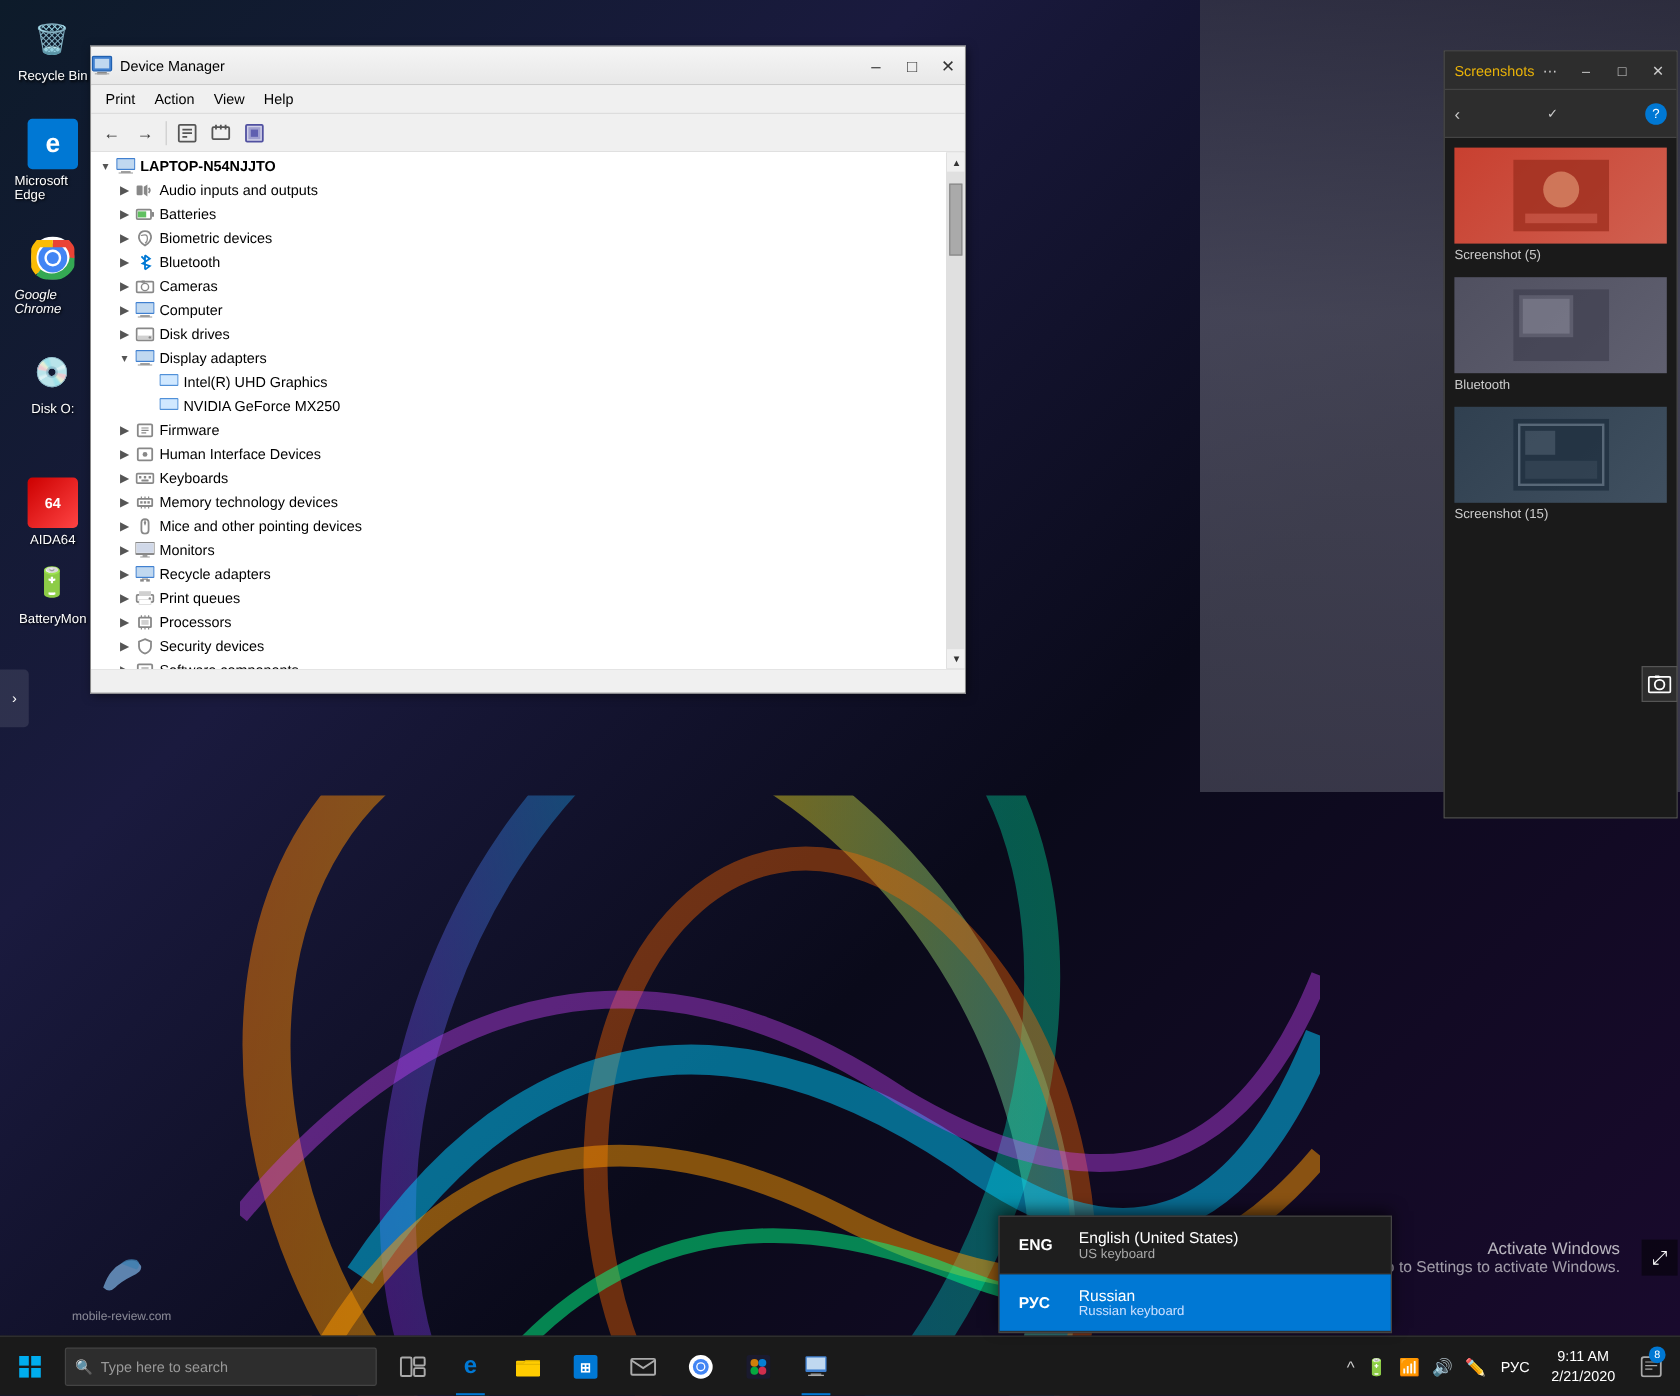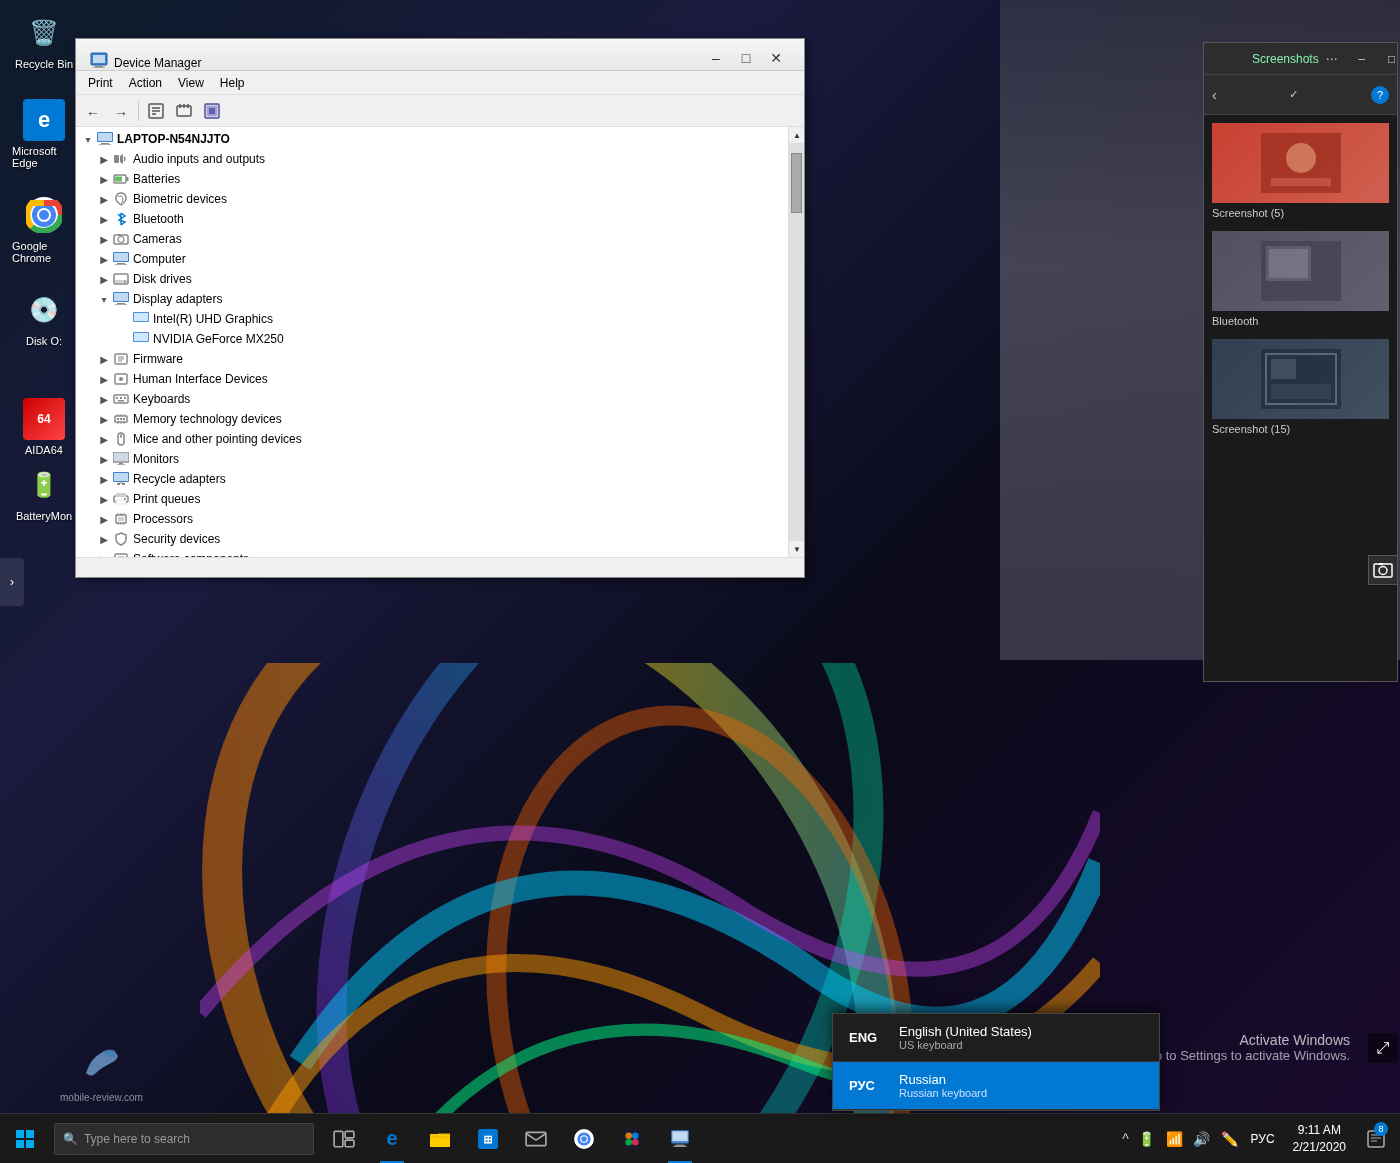--- a/index.html
+++ b/index.html
@@ -189,22 +189,22 @@
       border: 1px solid #888;
       box-shadow: 2px 2px 8px rgba(0,0,0,0.5);
       z-index: 50;
       display: flex;
       flex-direction: column;
     }
     .window-titlebar {
       background: linear-gradient(180deg, #f5f5f5, #e8e8e8);
       height: 32px;
       display: flex;
-      align-items: flex-end;
-      padding: 0 14px;
+      align-items: center;
+      padding: 0 0;
       border-bottom: 1px solid #ccc;
       flex-shrink: 0;
     }
     .window-title-icon {
       width: 18px;
       height: 18px;
       margin-right: 6px;
       font-size: 14px;
     }
     .window-title-text {
@@ -370,21 +370,21 @@
       flex-direction: column;
     }
     .photos-titlebar {
       height: 32px;
       background: #2d2d2d;
       display: flex;
       align-items: center;
       padding: 0 8px;
       border-bottom: 1px solid #444;
     }
-    .photos-title-text { color: #86efac; font-size: 12px; flex: 1; margin-left: 40px; }
+    .photos-title-text { color: #eab308; font-size: 12px; flex: 1; }
     .photos-controls { display: flex; gap: 4px; }
     .photos-ctrl-btn {
       width: 26px;
       height: 24px;
       display: flex;
       align-items: center;
       justify-content: center;
       color: #ccc;
       cursor: pointer;
       font-size: 12px;
@@ -562,21 +562,21 @@
   <div class="desktop-icon" style="top:8px;left:8px;">
     <div class="desktop-icon-img">🗑️</div>
     <span class="desktop-icon-label">Recycle Bin</span>
   </div>
 
   <div class="desktop-icon" style="top:95px;left:8px;">
     <div class="desktop-icon-img" style="background:#0078d4;color:white;font-size:22px;font-weight:bold;border-radius:4px;">e</div>
     <span class="desktop-icon-label">Microsoft Edge</span>
   </div>
 
-  <div class="desktop-icon" style="top:190px;left:8px;">
+  <div class="desktop-icon" style="top:190px;left:8px;font-style:italic;">
     <div class="desktop-icon-img">
       <svg width="36" height="36" viewBox="0 0 36 36">
         <circle cx="18" cy="18" r="18" fill="#fff"></circle>
         <circle cx="18" cy="18" r="12" fill="#4285f4"></circle>
         <path d="M18 6 L30 6 A18 18 0 0 1 35 18" fill="none" stroke="#ea4335" stroke-width="6"></path>
         <path d="M18 6 L6 6 A18 18 0 0 0 6 30" fill="none" stroke="#fbbc05" stroke-width="6"></path>
         <path d="M6 30 A18 18 0 0 0 35 18" fill="none" stroke="#34a853" stroke-width="6"></path>
         <circle cx="18" cy="18" r="7" fill="white"></circle>
         <circle cx="18" cy="18" r="5" fill="#4285f4"></circle>
       </svg>

